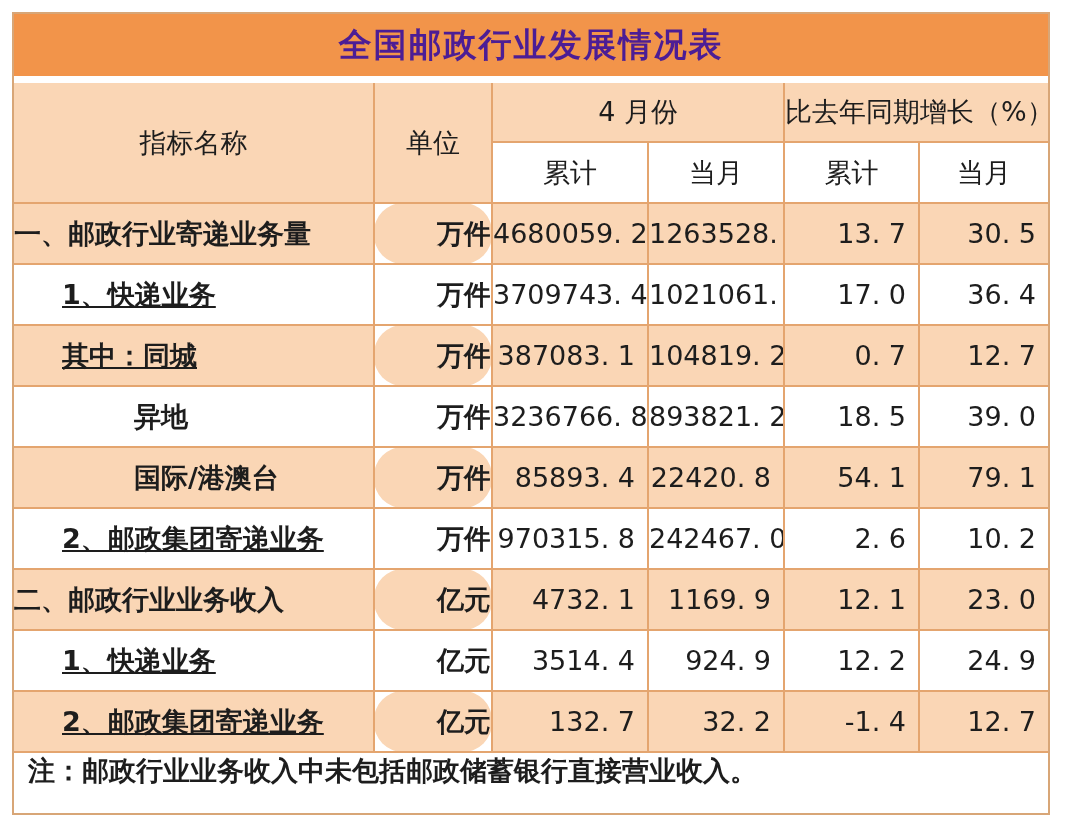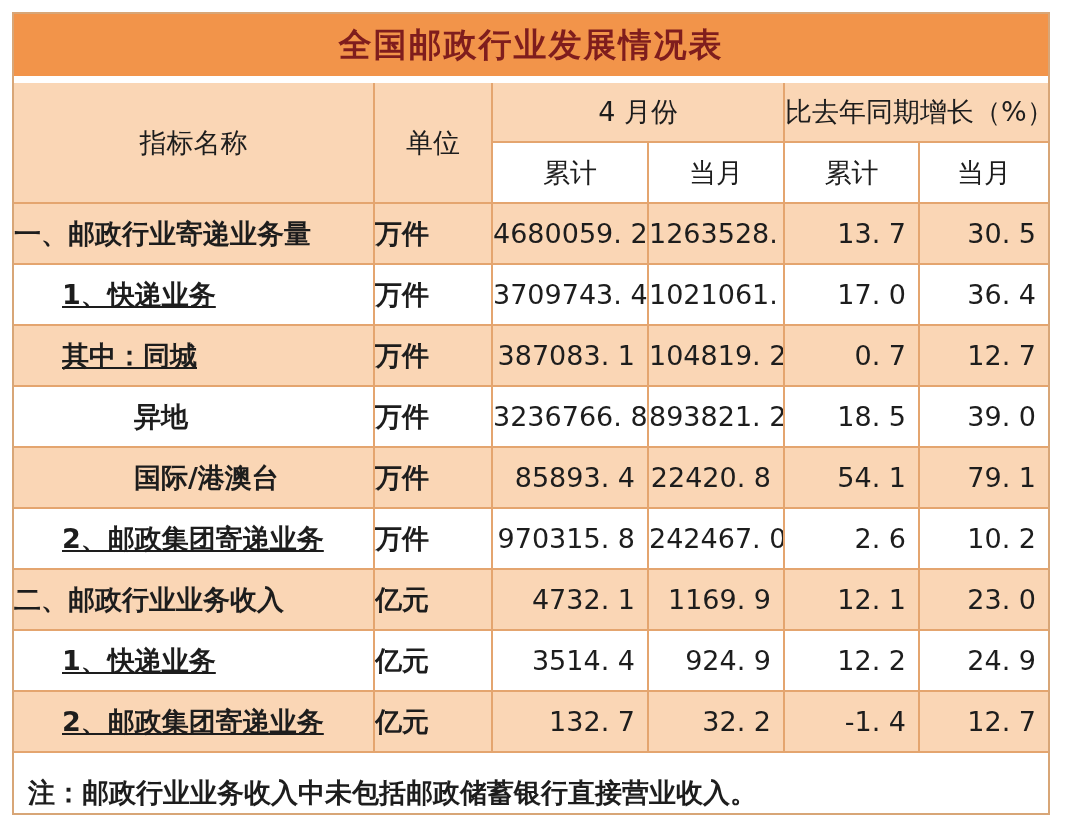--- a/index.html
+++ b/index.html
@@ -11,21 +11,21 @@
   }
   .sheet {
     width: 1038px;
     margin: 12px 0 0 12px;
     border: 2px solid #d8a677;
     background: #ffffff;
   }
   .title-bar {
     height: 62px;
     background: #f2944a;
-    color: #7f1d1d;
+    color: #4c1d95;
     font-size: 33px;
     font-weight: 700;
     letter-spacing: 2px;
     display: flex;
     align-items: center;
     justify-content: center;
   }
   .title-gap {
     height: 7px;
     background: #ffffff;
@@ -60,34 +60,35 @@
   tbody tr:nth-child(even) td { background: #ffffff; }
 
   td.name {
     text-align: left;
     font-weight: 700;
   }
   td.lvl0 { padding-left: 0; }
   td.lvl1 { padding-left: 48px; text-decoration: underline; }
   td.lvl2 { padding-left: 120px; }
   td.unit {
-    text-align: left;
+    text-align: right;
     font-weight: 700;
+    border-radius: 29px;
   }
   td.num {
     text-align: right;
     padding-right: 12px;
     font-weight: 400;
   }
   tr.note-row { height: 61px; }
   tr.note-row td {
     background: #ffffff !important;
     text-align: left;
     vertical-align: top;
-    padding: 22px 0 0 14px;
+    padding: 0 0 0 14px;
     font-weight: 700;
   }
 </style>
 </head>
 <body>
 
 <div class="sheet">
   <div class="title-bar">全国邮政行业发展情况表</div>
   <div class="title-gap"></div>
   <table>

